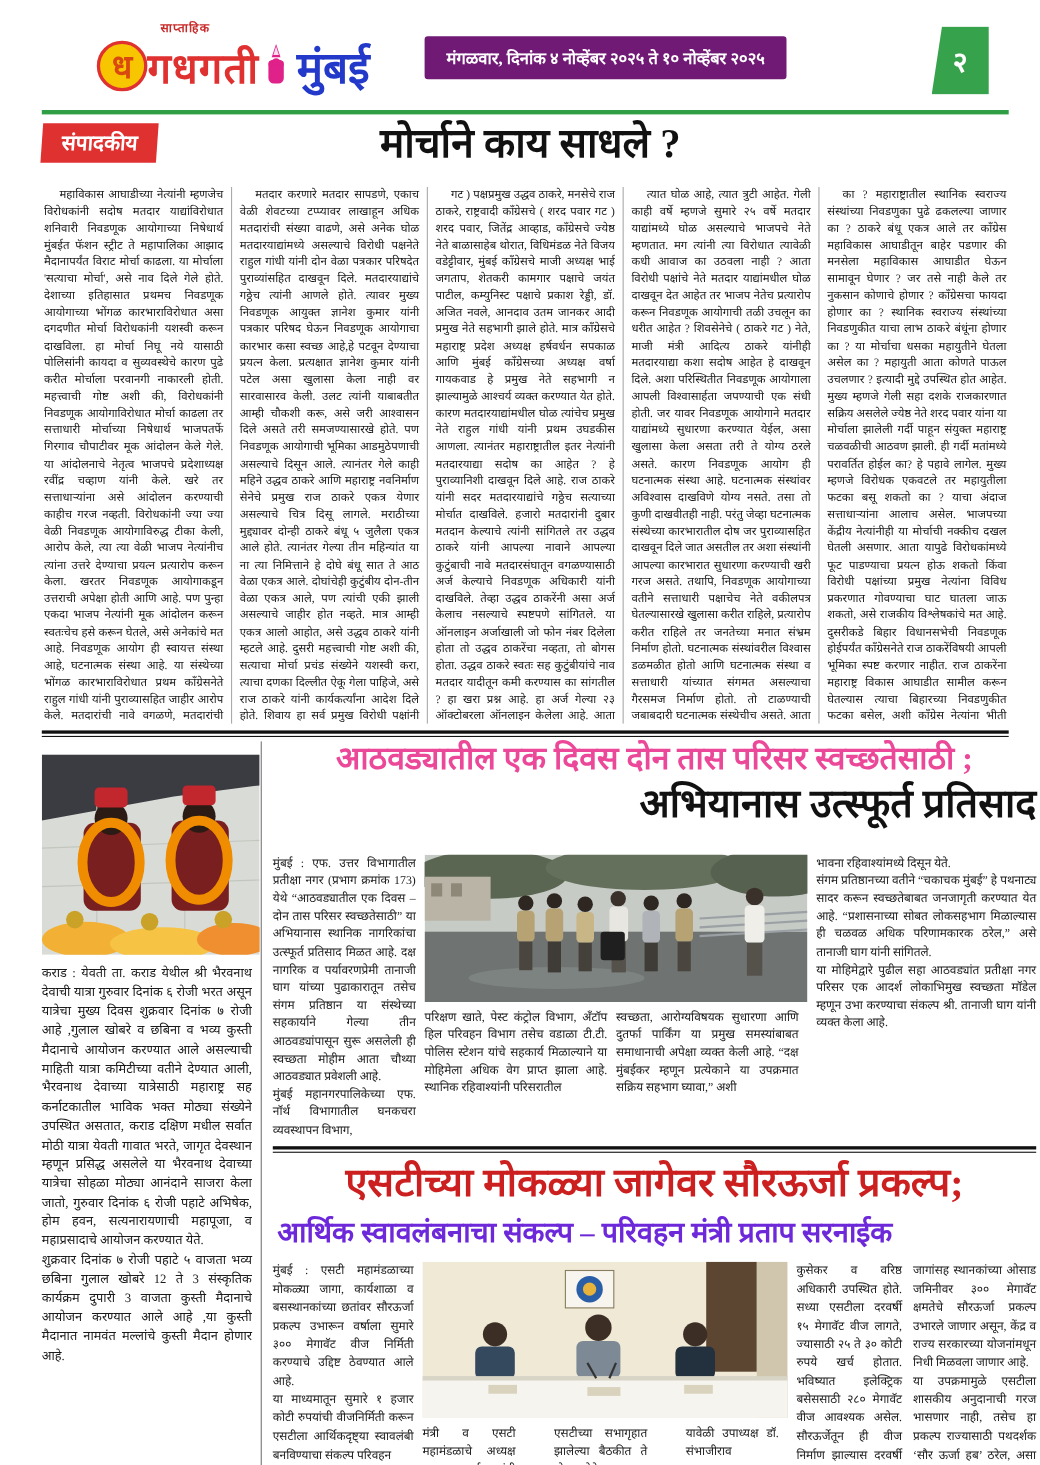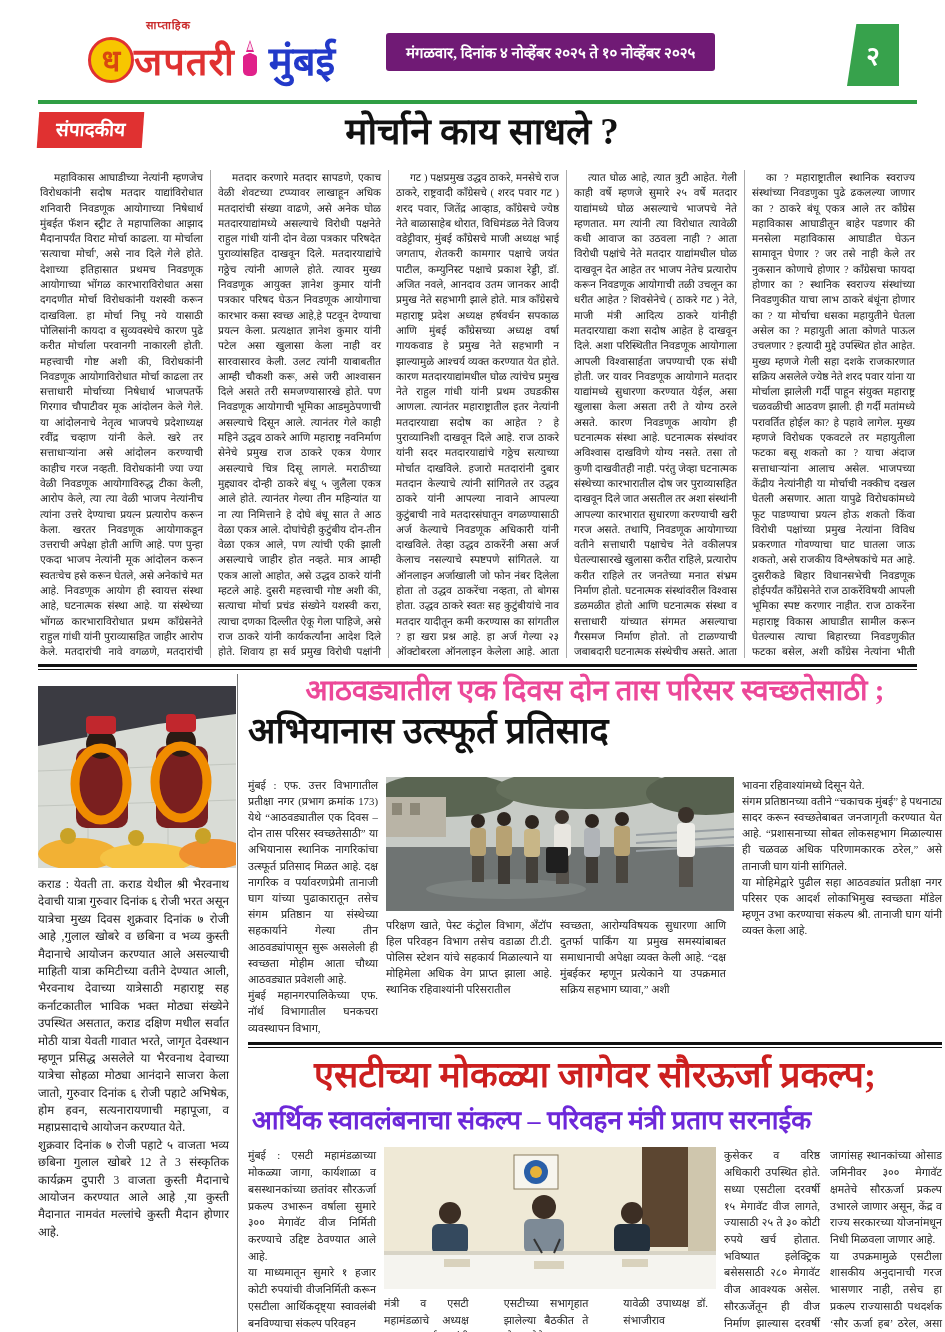--- a/index.html
+++ b/index.html
@@ -34,21 +34,21 @@
   
   .lower { display:flex; margin-top:4px; }
   .left-col { width:200px; padding-right:8px; border-right:1px solid #777; }
   .right-region { flex:1; padding-left:10px; }
 
   .yatra-headline { font-size:27px; font-weight:bold; line-height:1.32; color:#111; margin-top:2px; }
   .yatra-photo { width:198px; height:182px; margin-top:12px; display:block; }
   .yatra-body { margin-top:8px; font-size:11.6px; line-height:1.5; text-align:justify; white-space:pre-line; }
 
   .clean-h1 { text-align:center; font-size:29px; font-weight:bold; color:#ec4899; line-height:1.15; }
-  .clean-h2 { text-align:left; font-size:36px; font-weight:bold; color:#111; line-height:1.15; margin-top:4px; }
+  .clean-h2 { text-align:right; font-size:36px; font-weight:bold; color:#111; line-height:1.15; margin-top:4px; }
   .clean-body { display:flex; margin-top:24px; }
   .clean-col1 { width:130px; font-size:10.8px; line-height:1.5; text-align:justify; white-space:pre-line; }
   .clean-mid { width:348px; margin:0 8px; }
   .clean-photo { width:348px; height:134px; display:block; }
   .clean-under { display:flex; margin-top:6px; }
   .clean-under > div { flex:1; font-size:10.8px; line-height:1.5; text-align:justify; padding-right:8px; }
   .clean-right { flex:1; font-size:10.8px; line-height:1.5; text-align:justify; white-space:pre-line; }
 
   .solar-h1 { text-align:center; font-size:36px; font-weight:bold; color:#cc1f1f; line-height:1.1; margin-top:8px; }
   .solar-h2 { font-size:26px; font-weight:bold; color:#6d28d9; margin-top:6px; padding-left:4px; }
@@ -64,21 +64,21 @@
 </head>
 <body>
 
 <div class="page">
 
   <div class="masthead">
     <div class="logo-wrap">
       <div class="weekly-label">साप्ताहिक</div>
       <div class="logo-line">
         <span class="logo-dha">ध</span>
-        <span class="logo-red">जपतरी</span>
+        <span class="logo-red">गधगती</span>
         <svg class="hand-icon" viewBox="0 0 26 44">
           <rect x="6" y="16" width="14" height="22" rx="5" fill="#e0218a"></rect>
           <circle cx="9" cy="20" r="3" fill="#e0218a"></circle>
           <circle cx="13" cy="18" r="3" fill="#e0218a"></circle>
           <circle cx="17" cy="20" r="3" fill="#e0218a"></circle>
           <polygon points="13,2 17,14 9,14" fill="#e0218a"></polygon>
           <polygon points="13,4 15.5,12 10.5,12" fill="#ffffff" opacity="0.85"></polygon>
         </svg>
         <span class="logo-blue">मुंबई</span>
       </div>

